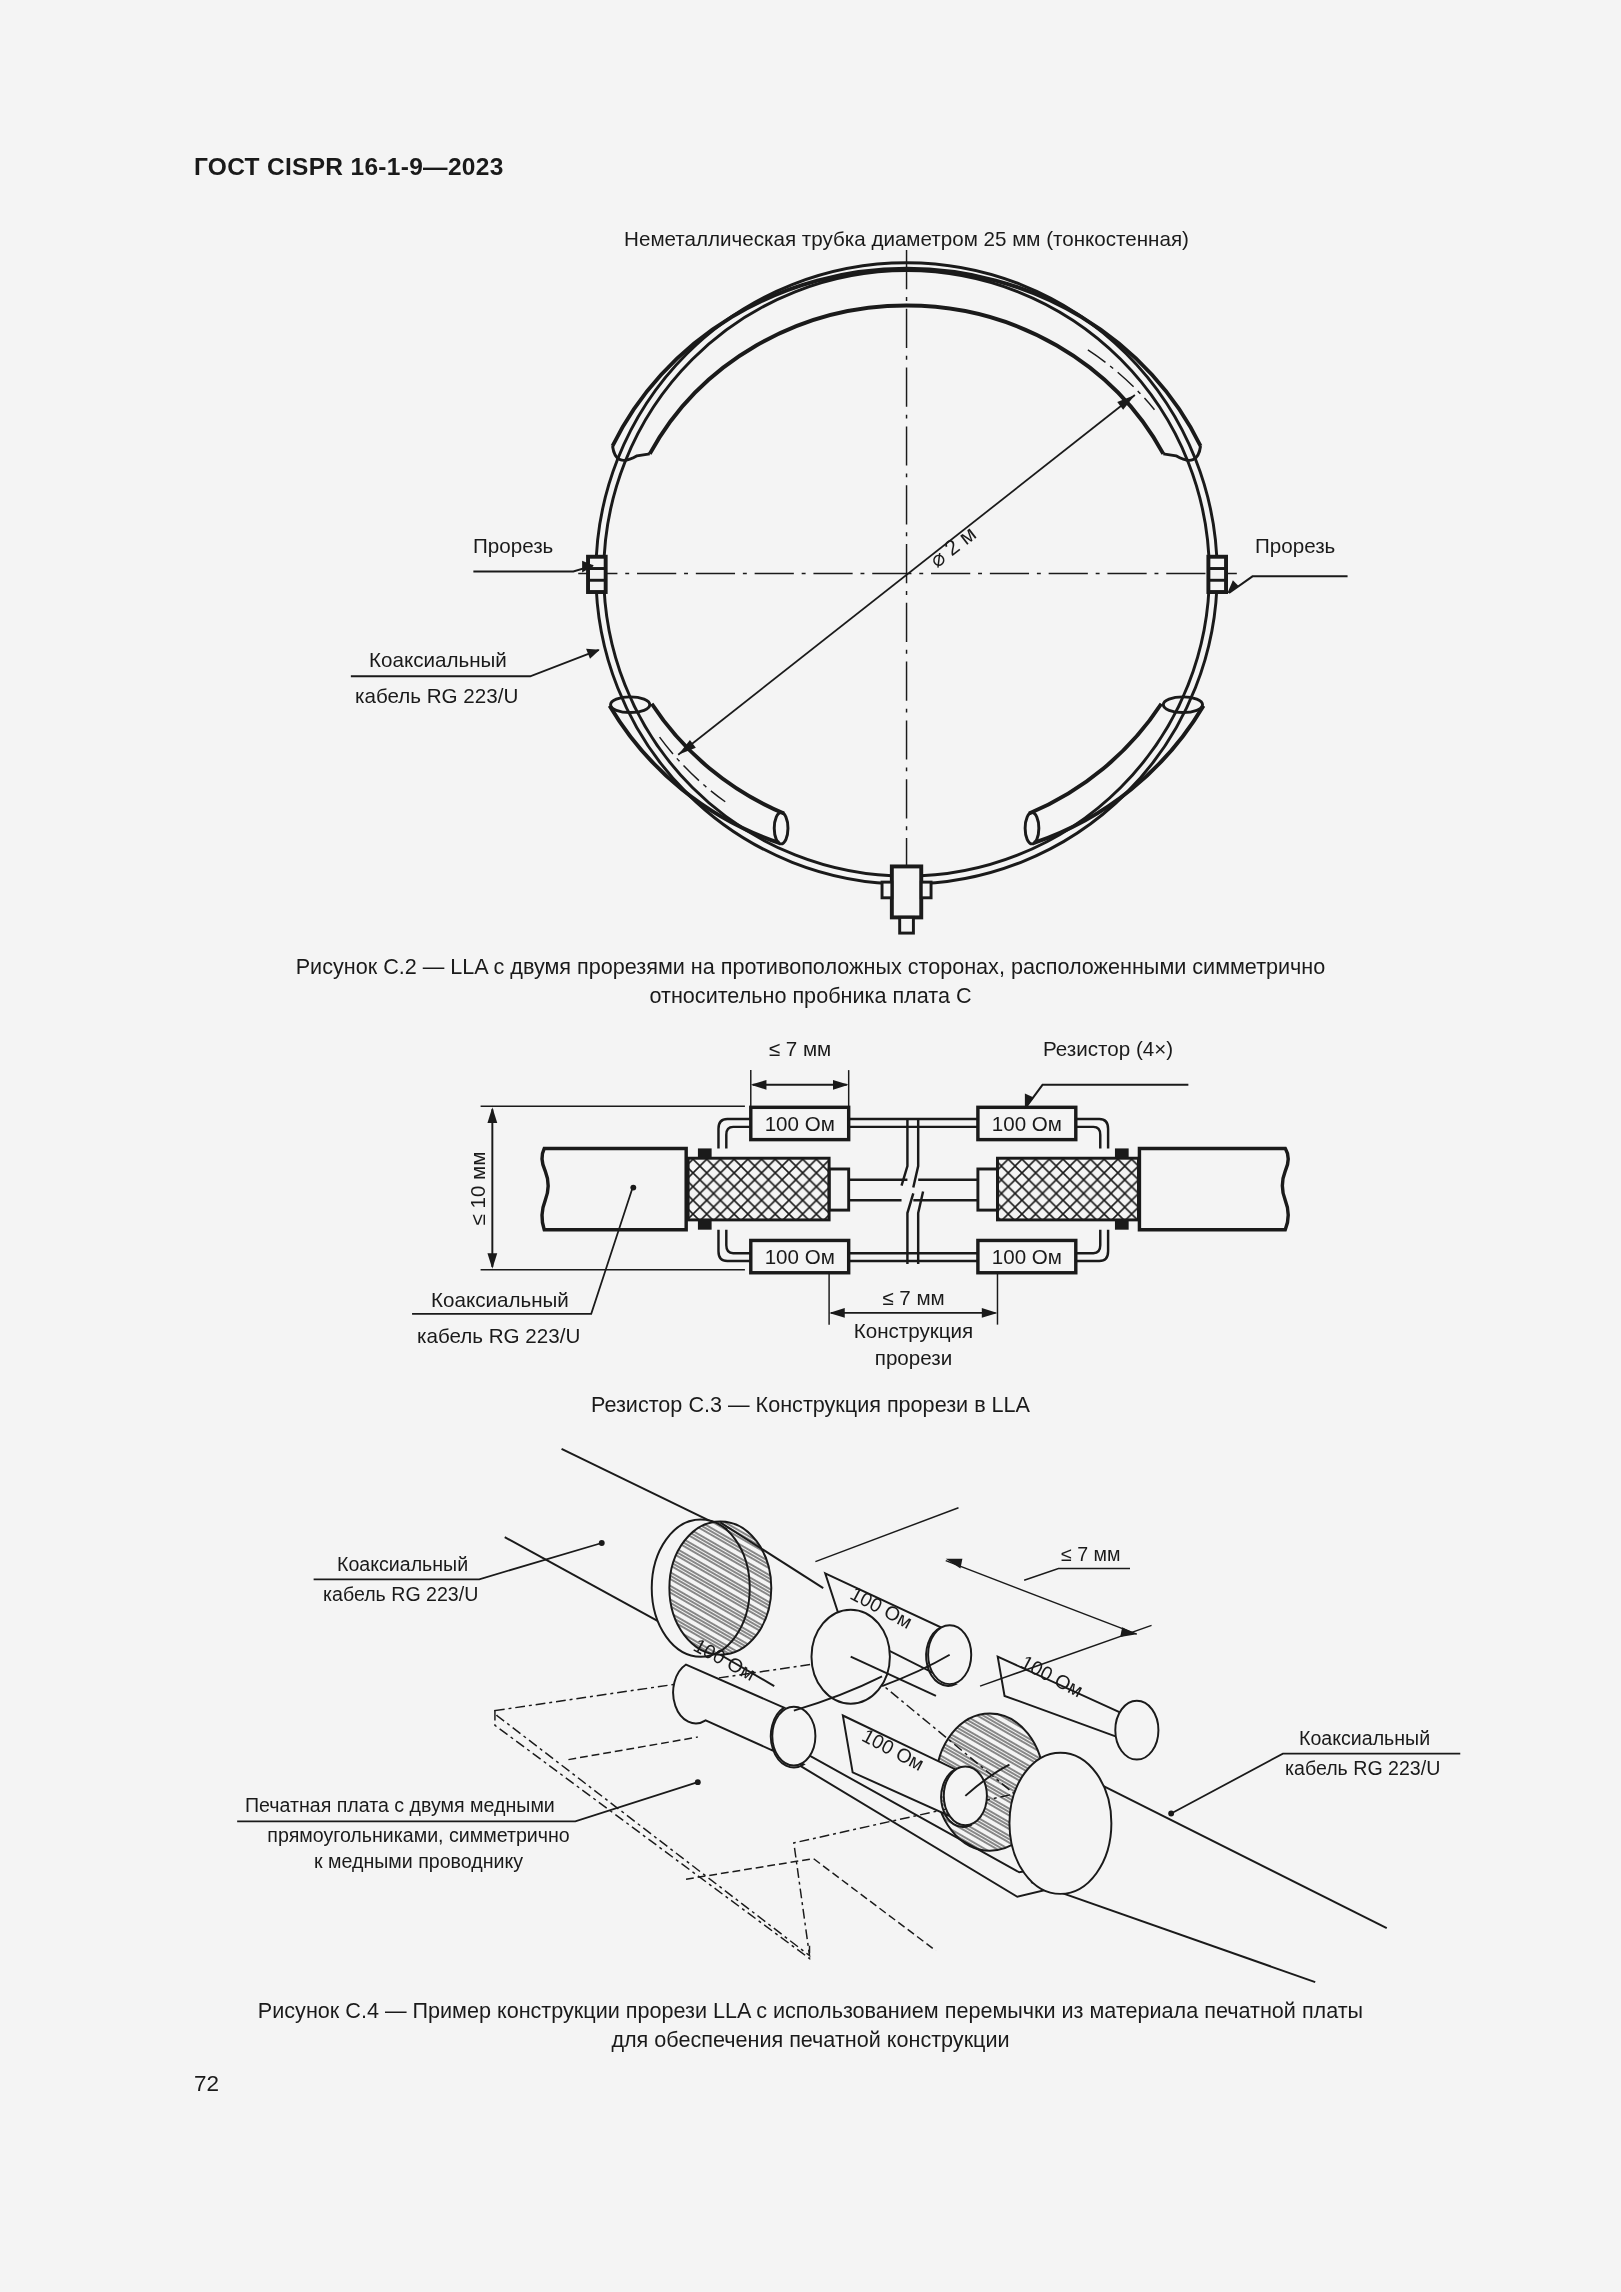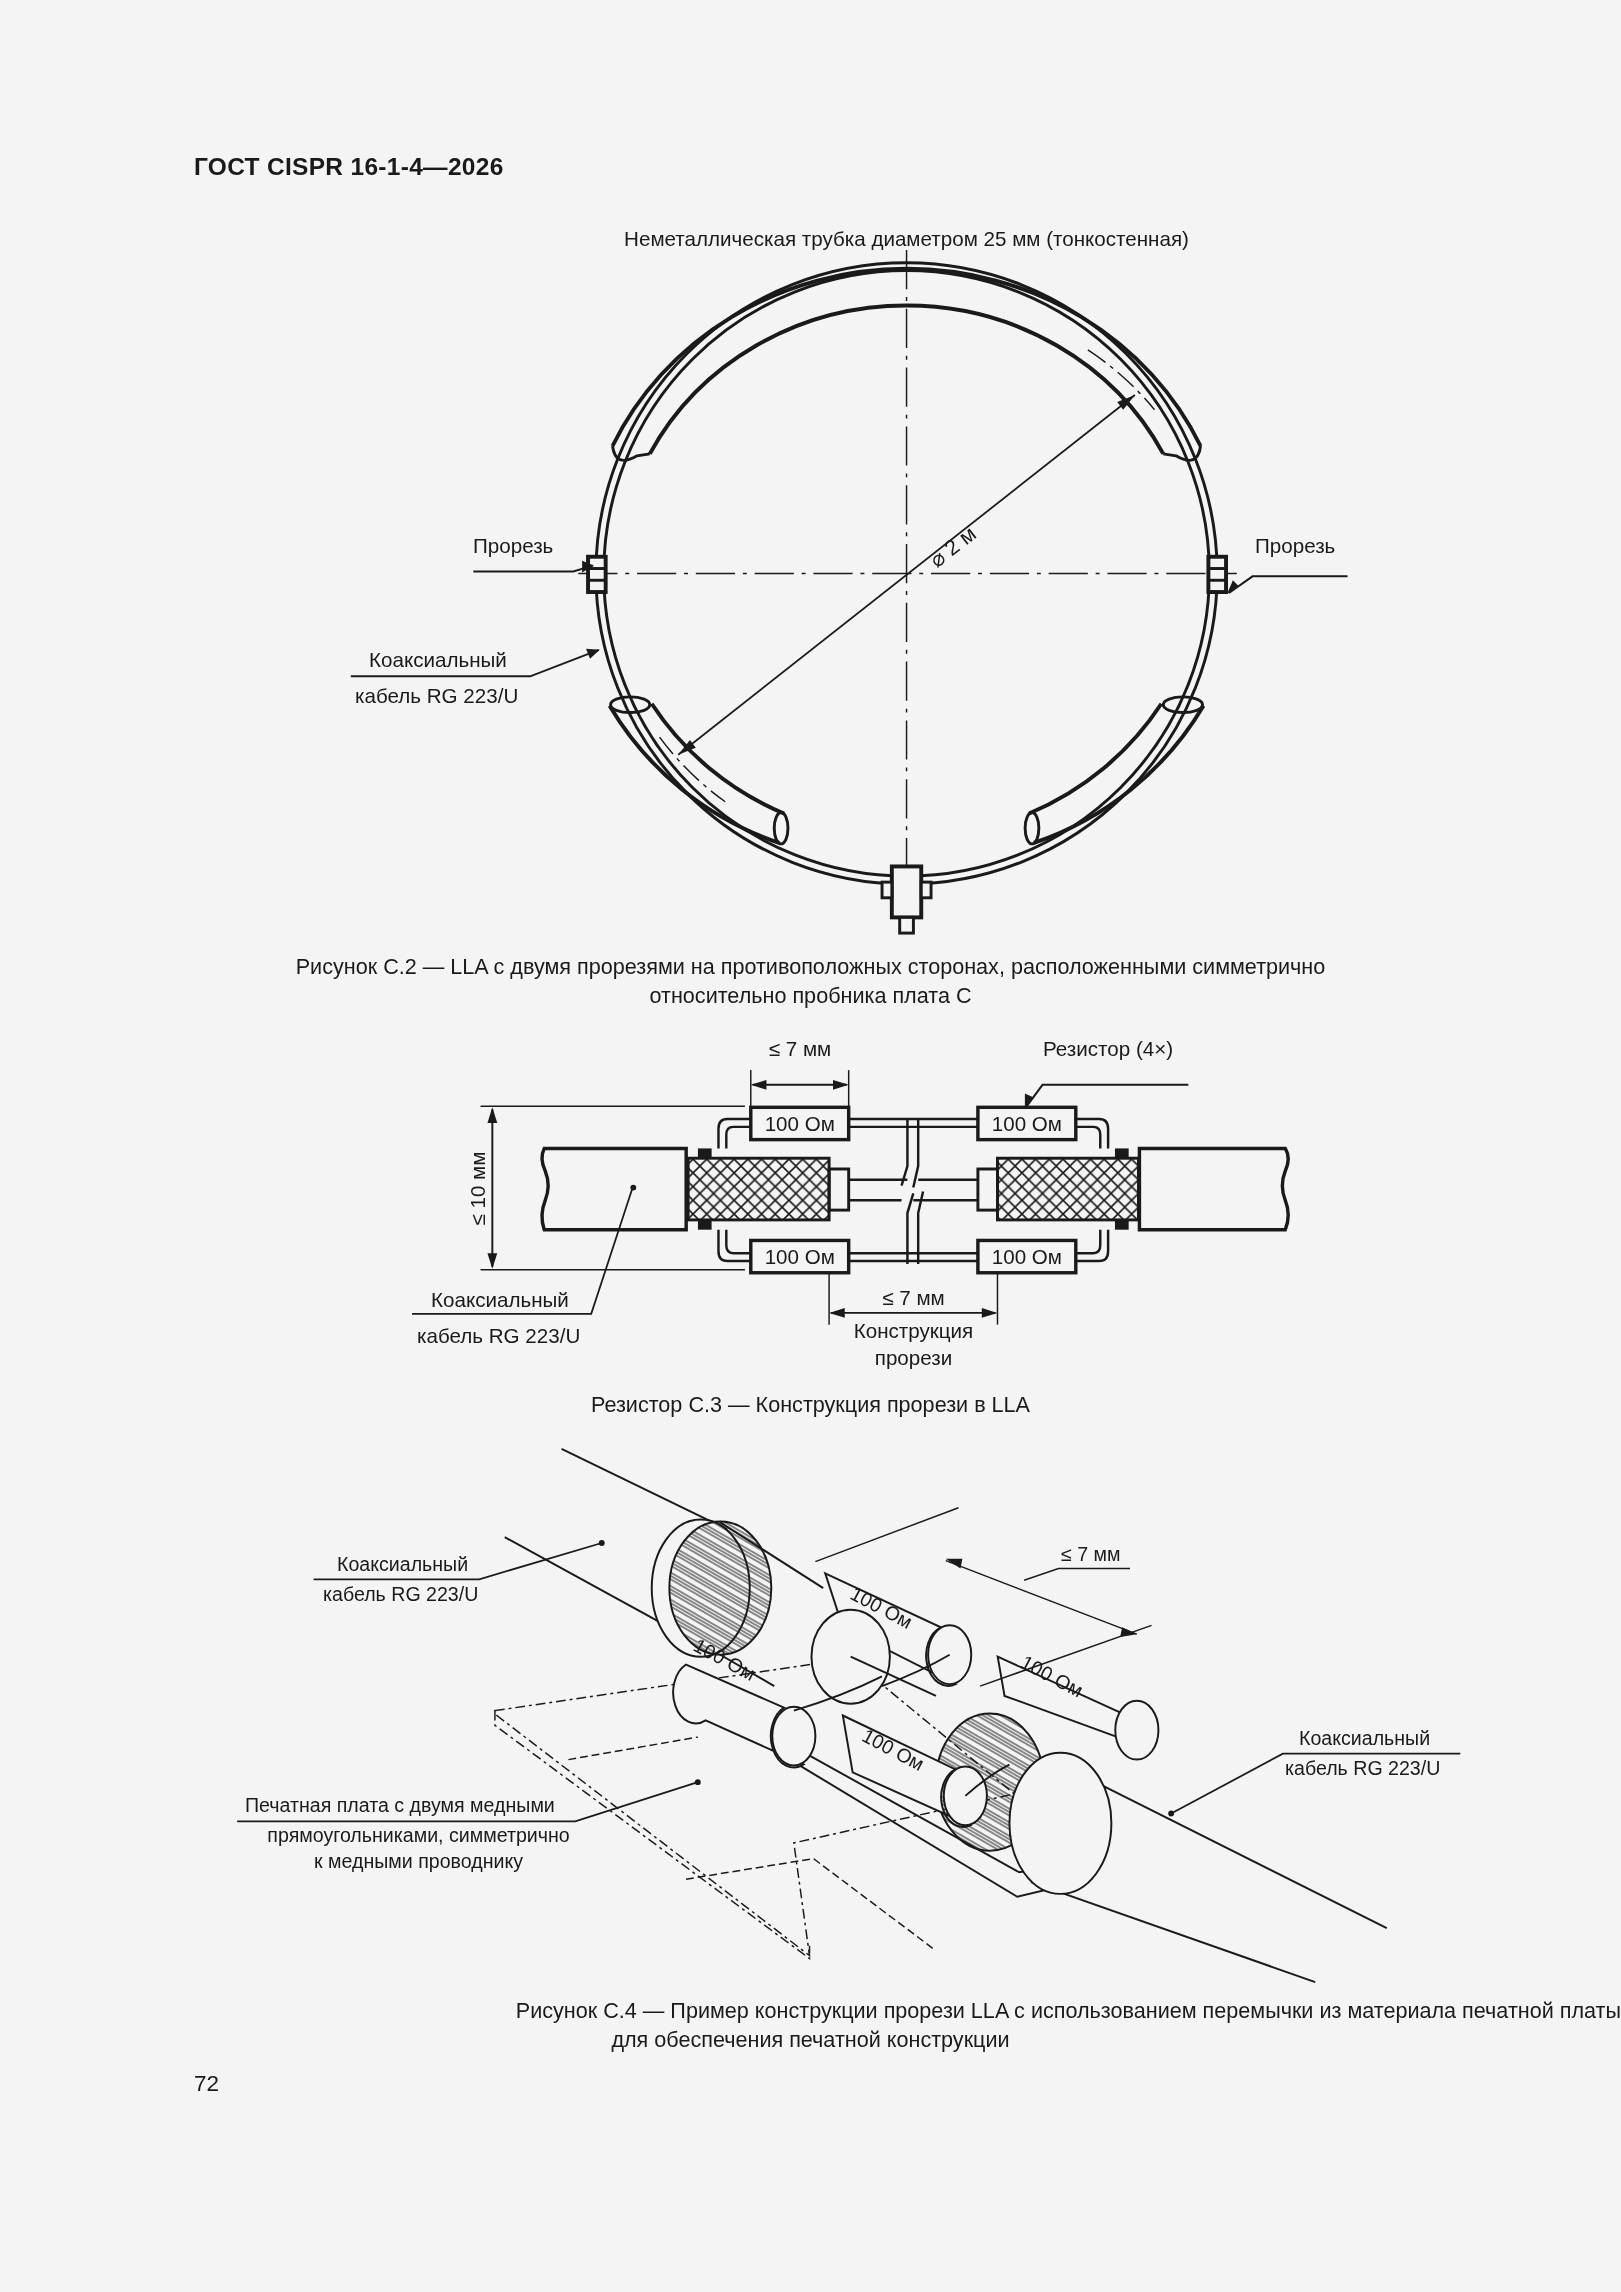--- a/index.html
+++ b/index.html
@@ -12,21 +12,21 @@
   .hdr { left: 194px; top: 153px; font-size: 24.5px; font-weight: bold; letter-spacing: 0.3px; }
   .lbl { font-size: 20.6px; white-space: nowrap; }
   .cap { font-size: 21.6px; text-align: center; width: 1621px; left: 0; }
   .center { text-align: center; }
   svg.fig { position: absolute; left: 0; }
   .pgnum { left: 194px; top: 2071px; font-size: 22.5px; text-align: center; }
 </style>
 </head>
 <body>
 
-<div class="abs hdr">ГОСТ CISPR 16-1-4—2026</div>
+<div class="abs hdr">ГОСТ CISPR 16-1-9—2023</div>
 
 <div class="abs lbl" style="left:0;width:1813px;top:227px;text-align:center;">Неметаллическая трубка диаметром 25 мм (тонкостенная)</div>
 
 <svg class="fig" width="1621" height="941" style="top:0;" viewBox="0 0 1654 960">
   <g fill="none" stroke="#1a1a1a">
 
     <line x1="925" y1="255" x2="925" y2="930" stroke-width="1.5" stroke-dasharray="40,8,4,8"></line>
     <line x1="590" y1="585" x2="1262" y2="585" stroke-width="1.5" stroke-dasharray="40,8,4,8"></line>
 
     <circle cx="925" cy="585" r="317" stroke-width="3"></circle>
@@ -251,17 +251,17 @@
 
 <div class="abs lbl" style="left:337px;top:1553px;font-size:19.6px;">Коаксиальный</div>
 <div class="abs lbl" style="left:323px;top:1583px;font-size:19.6px;">кабель RG 223/U</div>
 <div class="abs lbl" style="left:1061px;top:1543px;font-size:19.6px;">≤ 7 мм</div>
 <div class="abs lbl" style="left:1299px;top:1727px;font-size:19.6px;">Коаксиальный</div>
 <div class="abs lbl" style="left:1285px;top:1757px;font-size:19.6px;">кабель RG 223/U</div>
 <div class="abs lbl" style="left:245px;top:1794px;font-size:19.6px;">Печатная плата с двумя медными</div>
 <div class="abs lbl center" style="left:237px;width:363px;top:1824px;font-size:19.6px;">прямоугольниками, симметрично</div>
 <div class="abs lbl center" style="left:237px;width:363px;top:1850px;font-size:19.6px;">к медными проводнику</div>
 
-<div class="abs cap" style="top:1998px;text-align:right;">Рисунок С.4 — Пример конструкции прорези LLA с использованием перемычки из материала печатной платы</div>
+<div class="abs cap" style="top:1998px;">Рисунок С.4 — Пример конструкции прорези LLA с использованием перемычки из материала печатной платы</div>
 <div class="abs cap" style="top:2027px;">для обеспечения печатной конструкции</div>
 
 <div class="abs pgnum">72</div>
 
 
 </body></html>

